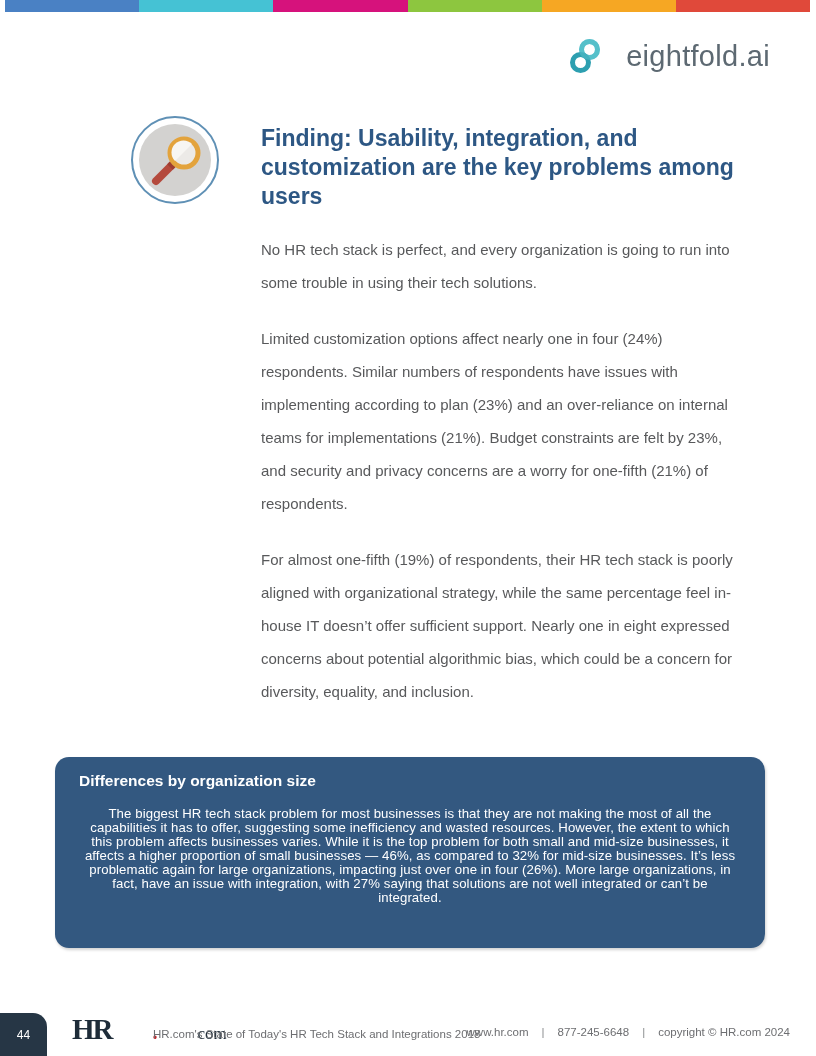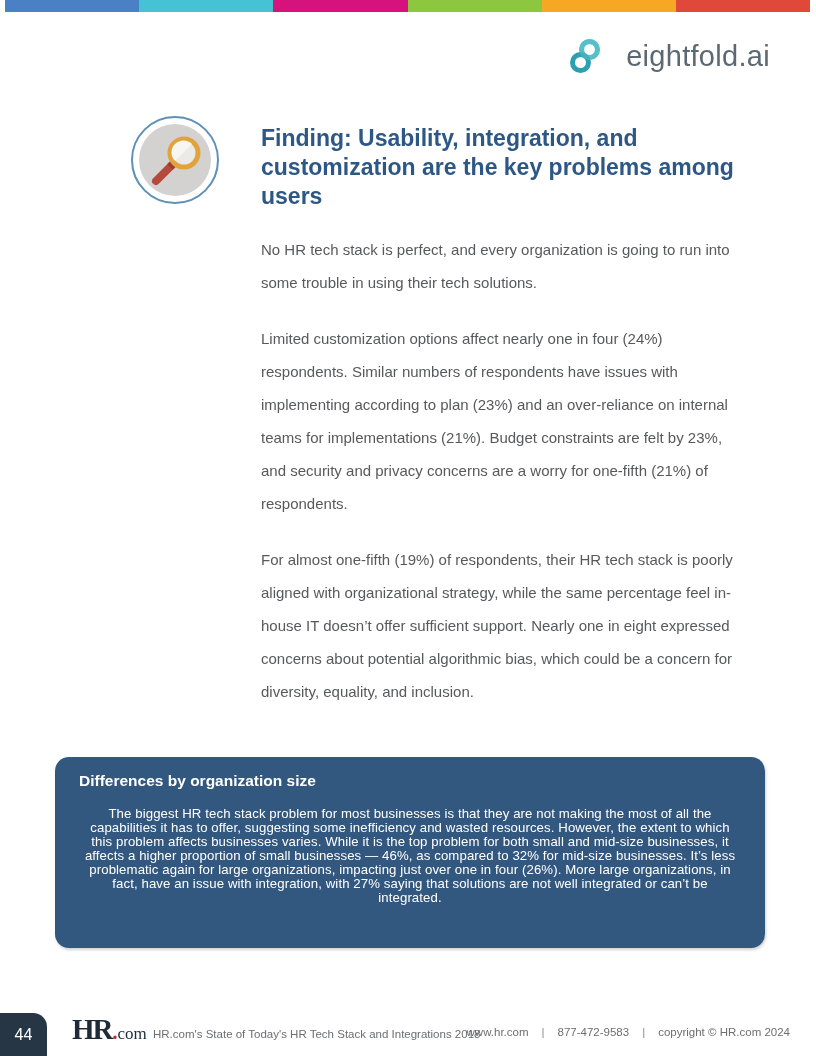--- a/index.html
+++ b/index.html
@@ -31,25 +31,25 @@
   
   .callout{
     position:absolute;left:55px;top:757px;width:710px;height:191px;border-radius:14px;
     box-sizing:border-box;padding:15px 24px 0 24px;box-shadow:1px 2px 3px rgba(0,0,0,0.18);
   }
   .callout h2{margin:0 0 17px 0;font-size:15.5px;font-weight:700;color:#ffffff;}
   .callout p{margin:0;font-size:13.2px;line-height:14px;color:#ffffff;letter-spacing:0.1px;text-align:center;}
   
   .page-tab{
     position:absolute;left:0;top:1013px;width:47px;height:43px;background:#263645;
-    border-radius:0 14px 0 0;color:#ffffff;font-size:16px;
+    border-radius:0 14px 0 0;color:#ffffff;font-size:12px;
     display:flex;align-items:center;justify-content:center;
   }
   .hr-logo{position:absolute;left:72px;top:1014px;height:30px;display:flex;align-items:flex-end;
-    font-family:"Liberation Serif","DejaVu Serif",serif;color:#1e2c39;}
+    font-family:"Liberation Serif","DejaVu Serif",serif;color:#1e2c39;gap:40px;}
   .hr-logo .hr{font-size:29px;font-weight:700;letter-spacing:-2px;line-height:1;}
   .hr-logo .dot{color:#c1272d;font-size:20px;font-weight:700;line-height:1.15;margin-left:1px;}
   .hr-logo .com{font-size:17px;font-weight:400;line-height:1.1;}
   .report-title{position:absolute;left:153px;top:1028px;font-size:11.5px;color:#6d6e71;}
   .footer-right{position:absolute;right:26px;top:1026px;font-size:11.5px;color:#6d6e71;
     display:flex;align-items:center;gap:13px;}
   .footer-right .sep{color:#8a8c8e;}
 </style>
 </head>
 <body>
@@ -106,18 +106,18 @@
     <span class="hr">HR</span>
       <span class="dot">.</span>
       <span class="com">com</span>
   </div>
 
   <div class="report-title">HR.com's State of Today's HR Tech Stack and Integrations 2018</div>
 
   <div class="footer-right">
     <span>www.hr.com</span>
     <span class="sep">|</span>
-    <span>877-472-9583</span>
+    <span>877-245-6648</span>
     <span class="sep">|</span>
     <span>copyright © HR.com 2024</span>
   </div>
 
 </div>
 
 </body></html>

